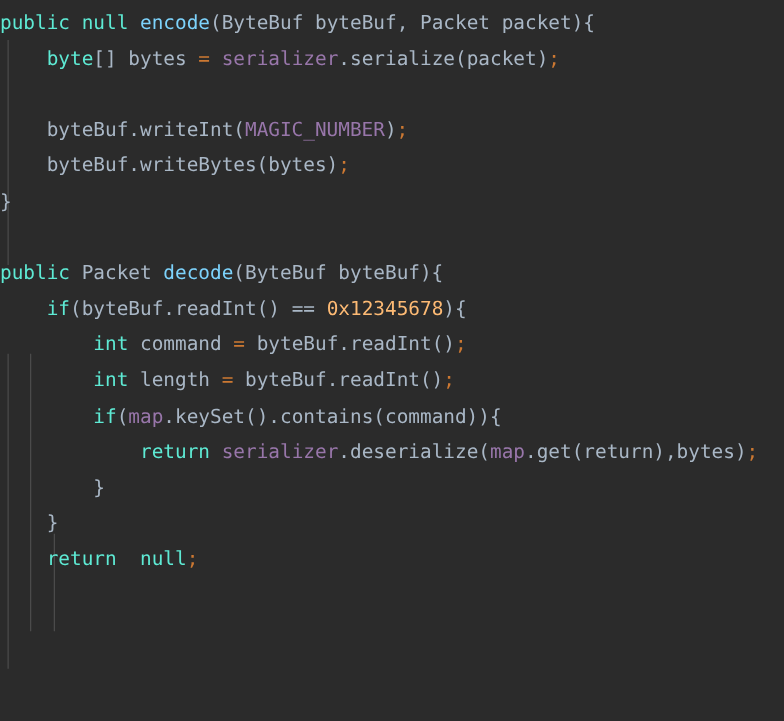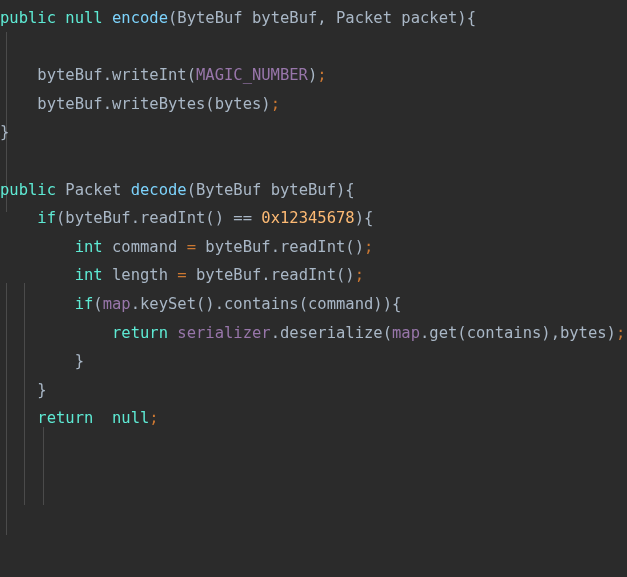--- a/index.html
+++ b/index.html
@@ -65,30 +65,31 @@
 <div id="editor">
 
   <div class="guides">
       <div class="guide" style="left: 6px; top: 32px; height: 180px;"></div>
       <div class="guide" style="left: 6px; top: 283px; height: 252px;"></div>
       <div class="guide" style="left: 24px; top: 283px; height: 222px;"></div>
       <div class="guide" style="left: 43px; top: 427px; height: 78px;"></div>
     </div>
 
   <pre class="code"><span class="ln"><span class="kw">public</span><span class="pl"> </span><span class="kw">null</span><span class="pl"> </span><span class="mdecl">encode</span><span class="pl">(ByteBuf byteBuf, Packet packet){</span>
+</span><span class="ln"><span class="pl">    </span><span class="kw">byte</span><span class="pl">[] bytes </span><span class="punc">=</span><span class="pl"> </span><span class="fld">serializer</span><span class="pl">.serialize(packet)</span><span class="punc">;</span>
 </span><span class="ln">
 </span><span class="ln"><span class="pl">    byteBuf.writeInt(</span><span class="fld">MAGIC_NUMBER</span><span class="pl">)</span><span class="punc">;</span>
 </span><span class="ln"><span class="pl">    byteBuf.writeBytes(bytes)</span><span class="punc">;</span>
 </span><span class="ln"><span class="pl">}</span>
 </span><span class="ln">
 </span><span class="ln"><span class="kw">public</span><span class="pl"> Packet </span><span class="mdecl">decode</span><span class="pl">(ByteBuf byteBuf){</span>
 </span><span class="ln"><span class="pl">    </span><span class="kw">if</span><span class="pl">(byteBuf.readInt() </span><span class="pl">==</span><span class="pl"> </span><span class="num">0x12345678</span><span class="pl">){</span>
 </span><span class="ln"><span class="pl">        </span><span class="kw">int</span><span class="pl"> command </span><span class="punc">=</span><span class="pl"> byteBuf.readInt()</span><span class="punc">;</span>
 </span><span class="ln"><span class="pl">        </span><span class="kw">int</span><span class="pl"> length </span><span class="punc">=</span><span class="pl"> byteBuf.readInt()</span><span class="punc">;</span>
 </span><span class="ln"><span class="pl">        </span><span class="kw">if</span><span class="pl">(</span><span class="fld">map</span><span class="pl">.keySet().contains(command)){</span>
-</span><span class="ln"><span class="pl">            </span><span class="kw">return</span><span class="pl"> </span><span class="fld">serializer</span><span class="pl">.deserialize(</span><span class="fld">map</span><span class="pl">.get(contains),bytes)</span><span class="punc">;</span>
+</span><span class="ln"><span class="pl">            </span><span class="kw">return</span><span class="pl"> </span><span class="fld">serializer</span><span class="pl">.deserialize(</span><span class="fld">map</span><span class="pl">.get(return),bytes)</span><span class="punc">;</span>
 </span><span class="ln"><span class="pl">        }</span>
 </span><span class="ln"><span class="pl">    }</span>
 </span><span class="ln"><span class="pl">    </span><span class="kw">return</span><span class="pl">  </span><span class="kw">null</span><span class="punc">;</span>
 </span><span class="ln">
 </span></pre>
 
 </div>
 
 </body></html>

